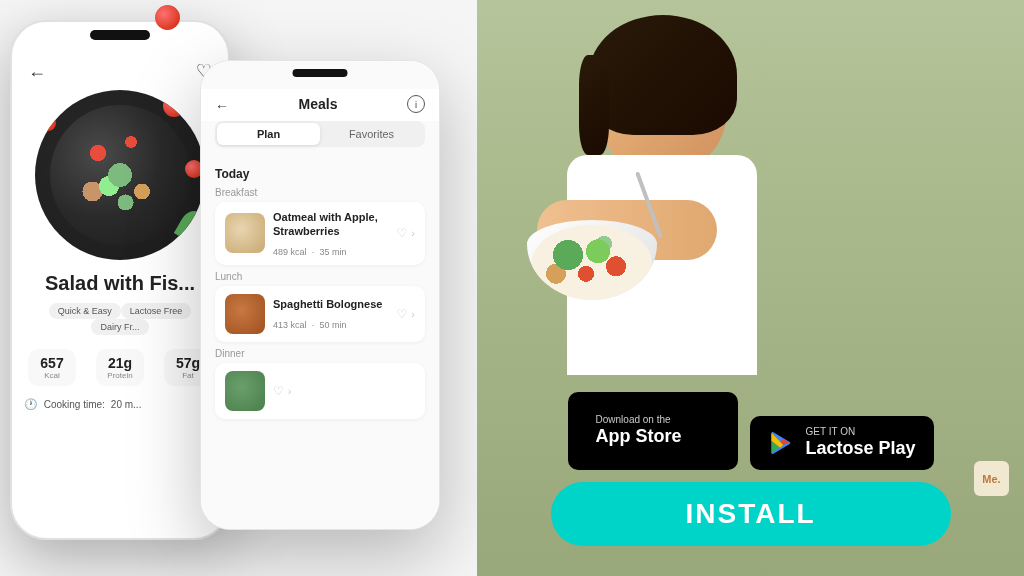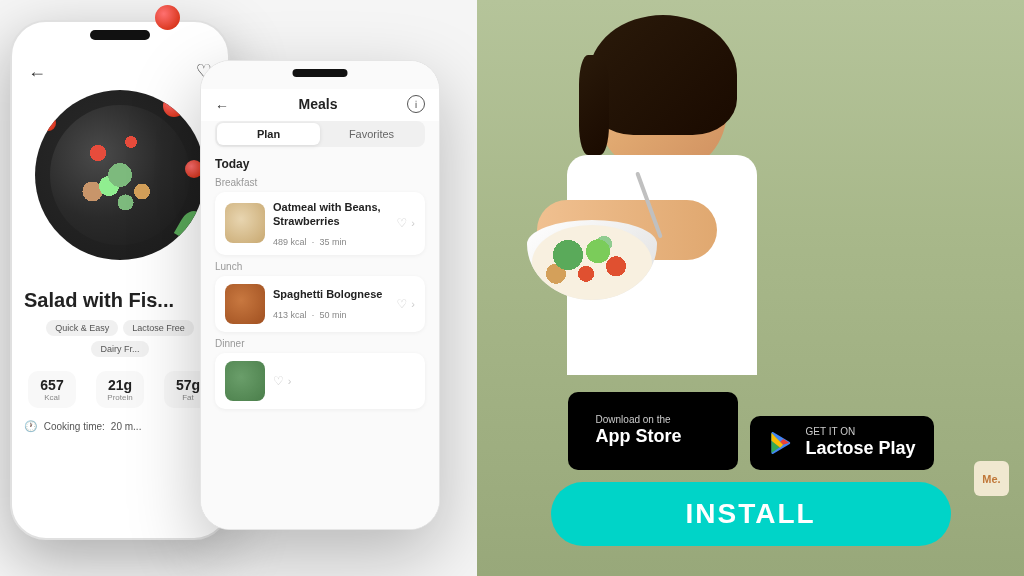--- a/index.html
+++ b/index.html
@@ -215,31 +215,30 @@
     .floating-leaf {
       position: absolute;
       bottom: 20px; right: 5px;
       width: 20px; height: 30px;
       border-radius: 50% 50% 50% 0;
       background: #5aaa5a;
       transform: rotate(30deg);
     }
 
     .phone-back-title {
-      text-align: left;
+      text-align: center;
       font-size: 20px;
       font-weight: 700;
       color: #222;
-      margin-top: 29px;
+      margin-top: 12px;
       padding: 0 12px;
     }
 
     .tags-row {
       display: flex;
-      gap: 5px;
       padding: 8px 10px;
       flex-wrap: wrap;
       justify-content: center;
     }
 
     .tag {
       background: #f0f0f0;
       border-radius: 20px;
       padding: 3px 9px;
       font-size: 9px;
@@ -346,21 +345,21 @@
       border-radius: 50%;
       display: flex;
       align-items: center;
       justify-content: center;
       font-size: 10px;
       color: #555;
     }
 
     .plan-tabs {
       display: flex;
-      margin: 0 14px 10px;
+      margin: 0 14px 20px;
       background: #f0f0f0;
       border-radius: 8px;
       padding: 2px;
     }
 
     .plan-tab {
       flex: 1;
       text-align: center;
       padding: 5px 0;
       font-size: 11px;
@@ -679,21 +678,21 @@
         <div class="plan-tab">Favorites</div>
       </div>
       <div class="meals-body">
         <div class="day-section">
           <div class="day-label">Today</div>
 
           <div class="meal-section-label">Breakfast</div>
           <div class="meal-item">
             <div class="meal-food-img meal-food-img-oatmeal"></div>
             <div class="meal-info">
-              <div class="meal-name">Oatmeal with Beans, Strawberries</div>
+              <div class="meal-name">Oatmeal with Apple, Strawberries</div>
               <div class="meal-meta">
                 <span>489 kcal</span>
                 &nbsp;·&nbsp;
                 <span>35 min</span>
               </div>
             </div>
             <div class="meal-actions">
               <span class="meal-heart">♡</span>
               <span class="meal-arrow">›</span>
             </div>

